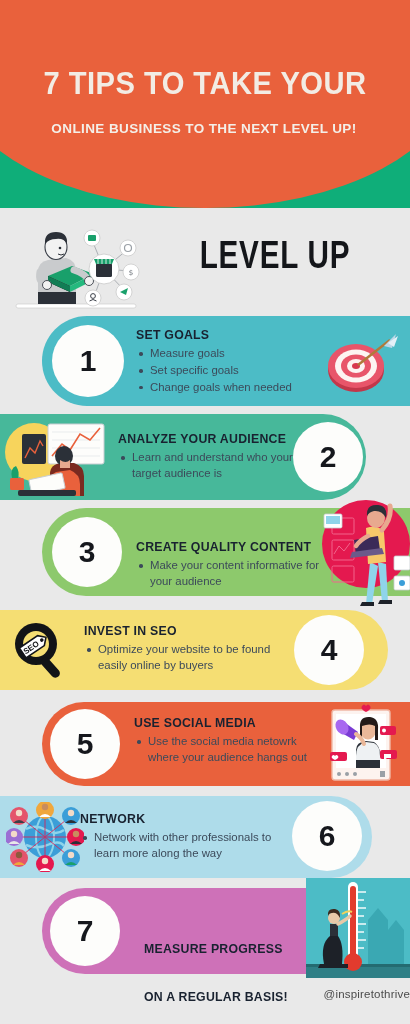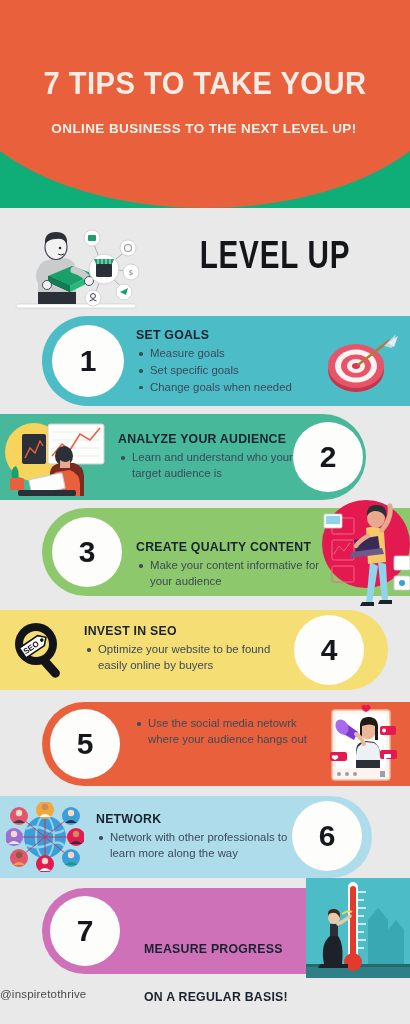--- a/index.html
+++ b/index.html
@@ -180,21 +180,21 @@
     position: absolute;
     overflow: hidden;
   }
 
   
   .footer {
     position: absolute;
     left: 0;
     top: 988px;
     width: 410px;
-    text-align: left;
+    text-align: right;
     color: #4b4b4b;
     font-size: 11.5px;
     letter-spacing: 0.2px;
   }
 </style>
 </head>
 <body>
 
 <div class="page" style="background: rgb(233, 233, 233);">
 
@@ -385,20 +385,21 @@
       <span>4</span>
     </div>
   </div>
 
   <div class="step" id="step5" style="top:702px;height:84px;">
     <div class="band indent l-round" id="band5" style="width: 368px; background: rgb(233, 97, 60);"></div>
     <div class="numcircle" id="num5" style="left:50px;top:7px;width:70px;height:70px;">
       <span>5</span>
     </div>
     <div class="step-body" style="left:134px;top:14px;width:194px;">
+      <div class="step-heading">USE SOCIAL MEDIA</div>
       <ul class="bullets">
         <li>Use the social media netowrk where your audience hangs out</li>
       </ul>
     </div>
     <svg class="art" style="left:326px;top:2px;width:76px;height:80px;" viewBox="0 0 76 80">
       <rect x="6" y="6" width="58" height="70" rx="3" fill="#fdf3ef" stroke="#f0b8a6" stroke-width="1.4"></rect>
       <rect x="10" y="10" width="50" height="54" fill="#ffffff"></rect>
 
       <path d="M30 64 L30 46 Q30 38 40 37 L48 38 Q54 42 54 50 L54 64 Z" fill="#2b3038"></path>
       <path d="M30 52 Q30 40 40 38 L48 39 Q54 42 54 52 L54 56 L30 56 Z" fill="#eef1f3"></path>
@@ -477,21 +478,21 @@
         <circle cx="39" cy="62" r="9" fill="#e4194f"></circle>
         <circle cx="39" cy="59" r="3.2" fill="#f3dbc8"></circle>
         <path d="M33 69 q6-6 12 0 Z" fill="#ffffff"></path>
       </g>
       <g>
         <circle cx="65" cy="56" r="9" fill="#3b9ed8"></circle>
         <circle cx="65" cy="53" r="3.2" fill="#f3dbc8"></circle>
         <path d="M59 63 q6-6 12 0 Z" fill="#19a06b"></path>
       </g>
     </svg>
-    <div class="step-body" style="left:96px;top:16px;width:200px;">
+    <div class="step-body" style="left:80px;top:16px;width:200px;">
       <div class="step-heading">NETWORK</div>
       <ul class="bullets">
         <li>Network with other professionals to learn more along the way</li>
       </ul>
     </div>
     <div class="numcircle" id="num6" style="left:292px;top:5px;width:70px;height:70px;">
       <span>6</span>
     </div>
   </div>
 

